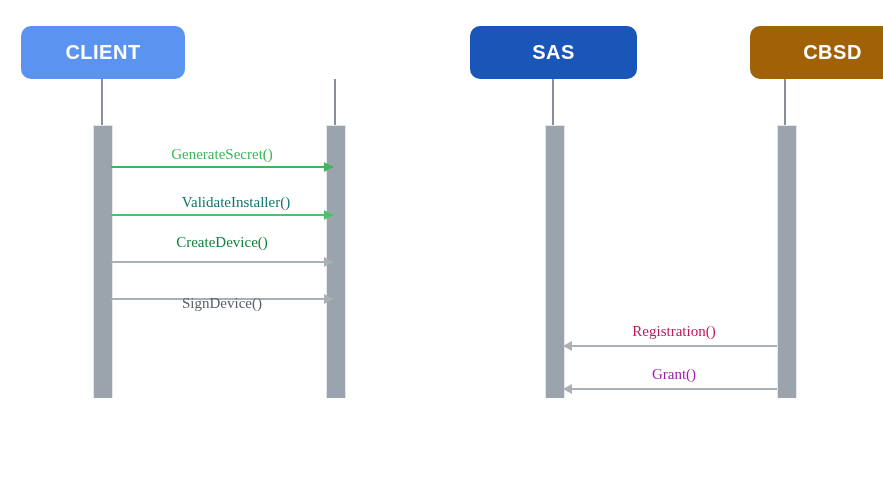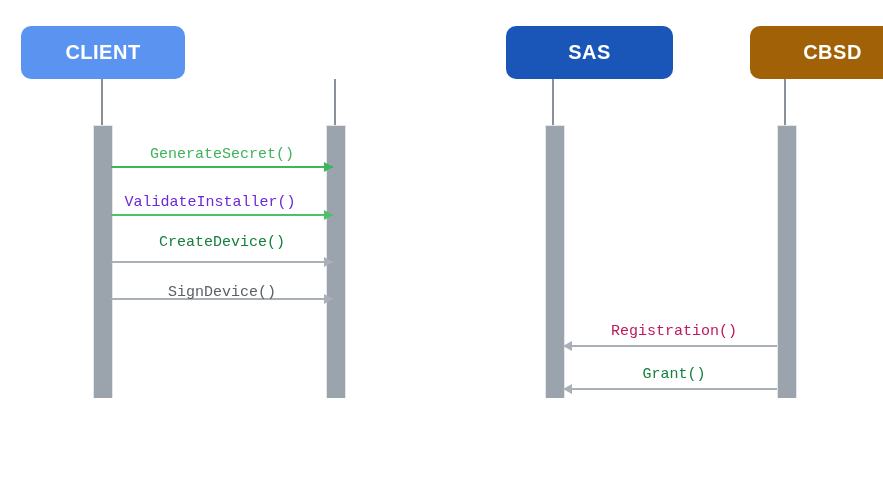--- a/index.html
+++ b/index.html
@@ -60,59 +60,59 @@
     border-left-style: solid;
     border-right: none;
   }
   .msg-arrowhead.left {
     border-right-width: 9px;
     border-right-style: solid;
     border-left: none;
   }
   .msg-label {
     position: absolute;
-    font-family: Liberation Mono, monospace;
+    font-family: Liberation Serif, serif;
     font-size: 15px;
     text-align: right;
     white-space: nowrap;
     transform: translateX(-50%);
   }
 </style>
 </head>
 <body>
 
 <div id="diagram-root" style="width: 883px; height: 398px; background: rgb(255, 255, 255);">
     <div class="lifeline" style="left: 101px; top: 79px; height: 48px; background: rgb(138, 144, 153);"></div>
     <div class="activation-bar" style="left: 93px; top: 125px; width: 18px; height: 348px; background: rgb(155, 163, 173);"></div>
     <div class="participant-box" style="left: 21px; top: 26px; width: 164px; height: 53px; background: rgb(91, 148, 240);">
       <span class="participant-label">CLIENT</span>
     </div>
     <div class="lifeline" style="left: 334px; top: 79px; height: 48px; background: rgb(138, 144, 153);"></div>
     <div class="activation-bar" style="left: 326px; top: 125px; width: 18px; height: 348px; background: rgb(155, 163, 173);"></div>
     <div class="lifeline" style="left: 552px; top: 79px; height: 48px; background: rgb(138, 144, 153);"></div>
     <div class="activation-bar" style="left: 545px; top: 125px; width: 18px; height: 348px; background: rgb(155, 163, 173);"></div>
-    <div class="participant-box" style="left: 470px; top: 26px; width: 167px; height: 53px; background: rgb(26, 86, 184); margin-left: 36px;">
+    <div class="participant-box" style="left: 470px; top: 26px; width: 167px; height: 53px; background: rgb(26, 86, 184);">
       <span class="participant-label">SAS</span>
     </div>
     <div class="lifeline" style="left: 784px; top: 79px; height: 48px; background: rgb(138, 144, 153);"></div>
     <div class="activation-bar" style="left: 777px; top: 125px; width: 18px; height: 348px; background: rgb(155, 163, 173);"></div>
     <div class="participant-box" style="left: 703px; top: 26px; width: 165px; height: 53px; background: #a16207; margin-left: 47px;">
       <span class="participant-label">CBSD</span>
     </div>
     <div class="msg-line" style="left: 111px; top: 166px; width: 222px; background: rgb(60, 181, 91);"></div>
     <div class="msg-arrowhead right" style="top: 162px; left: 324px; border-left-color: rgb(60, 181, 91);"></div>
     <div class="msg-label" style="left: 222px; top: 146px; color: rgb(60, 181, 91);">GenerateSecret()</div>
     <div class="msg-line" style="left: 111px; top: 214px; width: 222px; background: rgb(77, 192, 108);"></div>
     <div class="msg-arrowhead right" style="top: 210px; left: 324px; border-left-color: rgb(77, 192, 108);"></div>
-    <div class="msg-label" style="left: 210px; top: 194px; color: #6d28d9;">ValidateInstaller()</div>
+    <div class="msg-label" style="left: 236px; top: 194px; color: #0f766e;">ValidateInstaller()</div>
     <div class="msg-line" style="left: 111px; top: 261px; width: 222px; background: rgb(168, 176, 184);"></div>
     <div class="msg-arrowhead right" style="top: 257px; left: 324px; border-left-color: rgb(168, 176, 184);"></div>
     <div class="msg-label" style="left: 222px; top: 234px; color: #15803d;">CreateDevice()</div>
     <div class="msg-line" style="left: 111px; top: 298px; width: 222px; background: rgb(168, 176, 184);"></div>
     <div class="msg-arrowhead right" style="top: 294px; left: 324px; border-left-color: rgb(168, 176, 184);"></div>
-    <div class="msg-label" style="left: 222px; top: 284px; color: rgb(90, 96, 104);">SignDevice()</div>
+    <div class="msg-label" style="left: 222px; top: 295px; color: rgb(90, 96, 104);">SignDevice()</div>
     <div class="msg-line" style="left: 563px; top: 345px; width: 214px; background: rgb(168, 176, 184);"></div>
     <div class="msg-arrowhead left" style="top: 341px; left: 563px; border-right-color: rgb(168, 176, 184);"></div>
     <div class="msg-label" style="left: 674px; top: 323px; color: #be185d;">Registration()</div>
     <div class="msg-line" style="left: 563px; top: 388px; width: 214px; background: rgb(168, 176, 184);"></div>
     <div class="msg-arrowhead left" style="top: 384px; left: 563px; border-right-color: rgb(168, 176, 184);"></div>
-    <div class="msg-label" style="left: 674px; top: 366px; color: #15803d;">Grant()</div>
+    <div class="msg-label" style="left: 674px; top: 366px; color: #a21caf;">Grant()</div>
   </div>
 
 </body></html>

